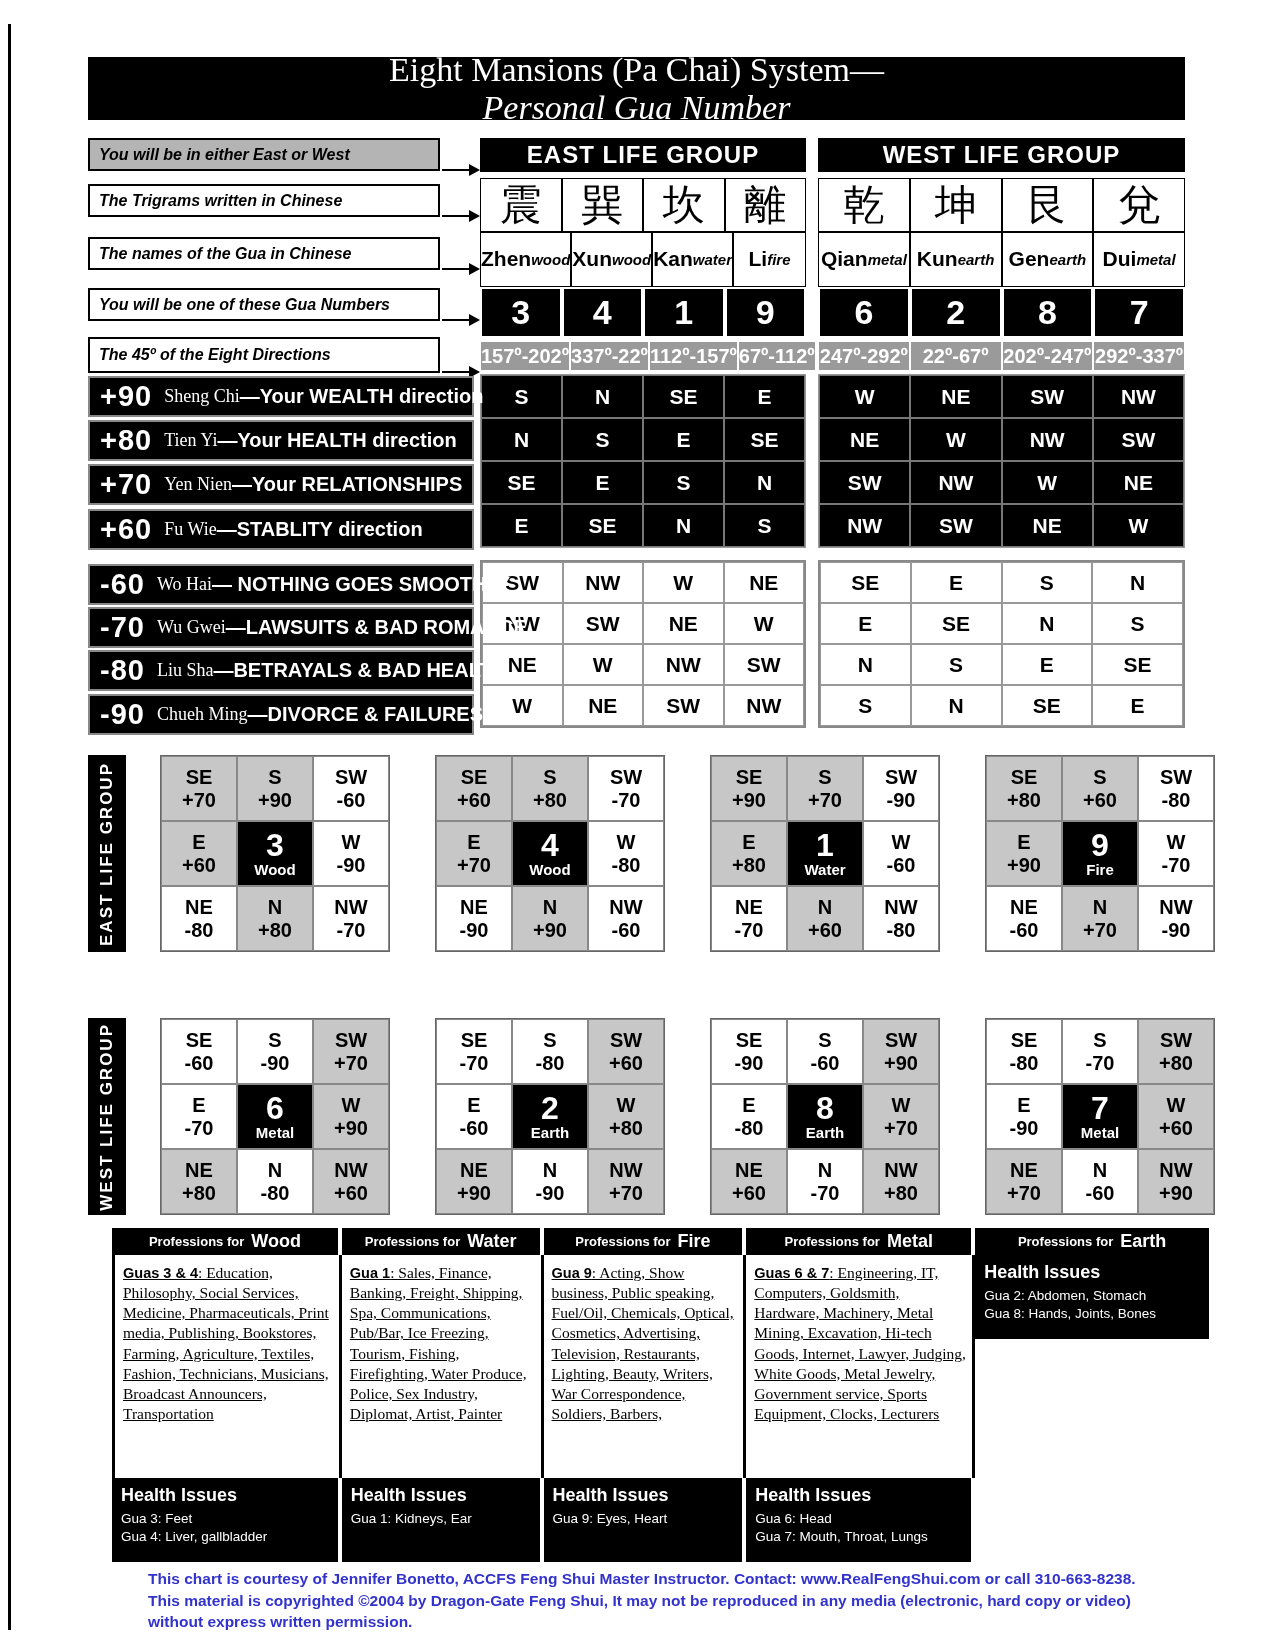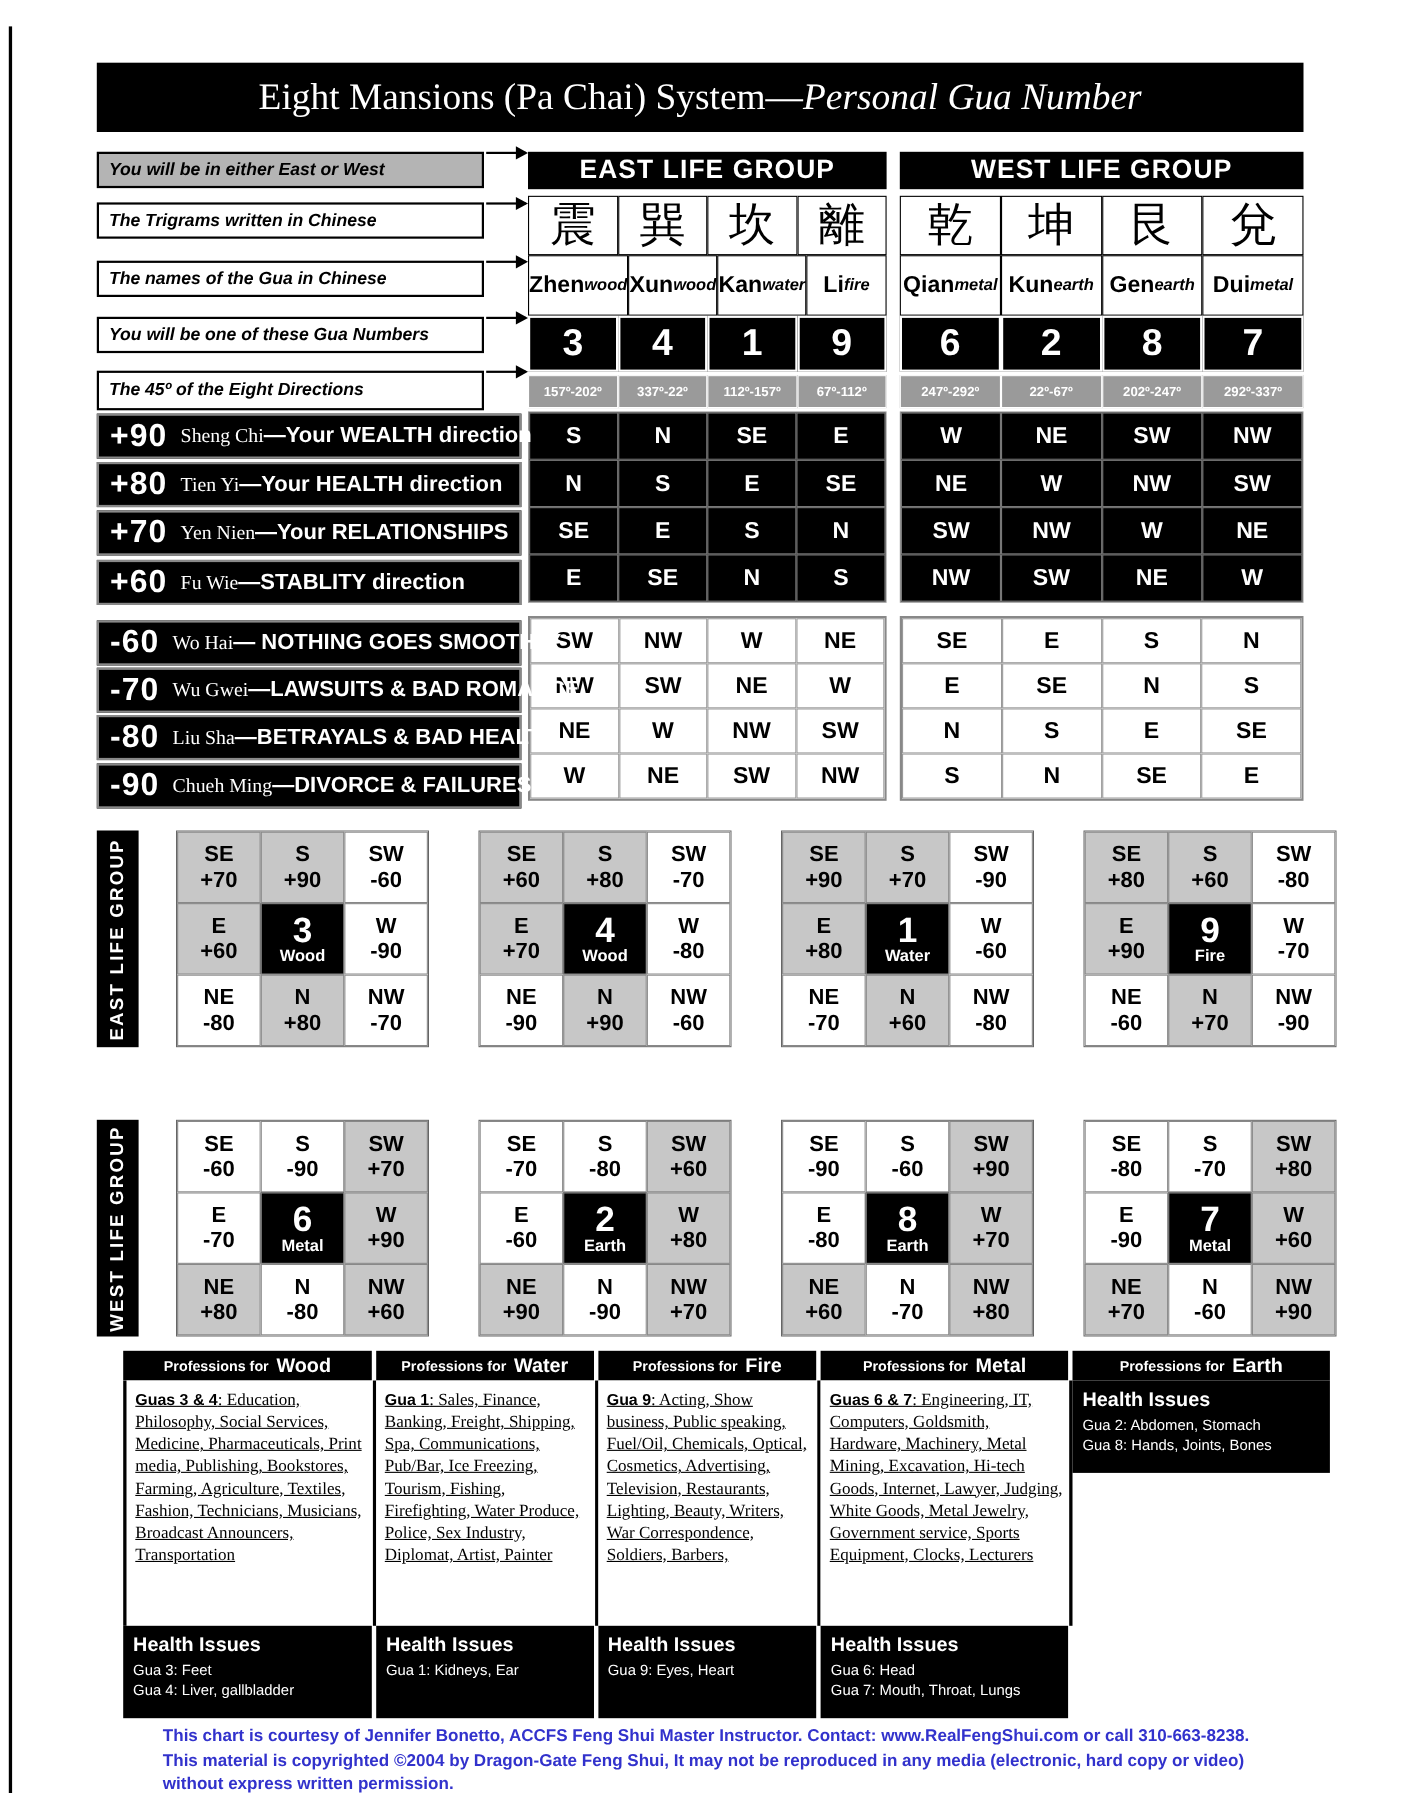--- a/index.html
+++ b/index.html
@@ -5,25 +5,25 @@
   html,body{margin:0;padding:0;background:#fff;}
   #canvas{position:relative;width:1275px;height:1650px;background:#fff;overflow:hidden;
           font-family:"Liberation Sans",sans-serif;color:#000;}
   .abs{position:absolute;}
 
   #left-rule{left:8px;top:24px;width:3px;height:1606px;background:#000;}
 
   
   #title-bar{left:88px;top:57px;width:1097px;height:63px;background:#000;color:#fff;
              display:flex;align-items:center;justify-content:center;
-             font-family:"Liberation Serif",serif;font-size:34px;}
+             font-family:"Liberation Serif",serif;font-size:34px;flex-direction:column;}
   #title-bar .t-italic{font-style:italic;}
 
   
-  .ann{left:88px;width:390px;height:33px;display:flex;align-items:flex-start;}
+  .ann{left:88px;width:390px;height:33px;display:flex;align-items:flex-end;}
   .ann .box{border:2px solid #000;height:100%;box-sizing:border-box;display:flex;align-items:center;
             padding-left:9px;font-weight:bold;font-style:italic;font-size:16px;background:#fff;flex:0 0 352px;}
   .ann.gray .box{background:#b4b4b4;}
   .ann .arrow{flex:1;height:2px;background:#000;position:relative;margin-left:2px;}
   .ann .arrow::after{content:"";position:absolute;right:-2px;top:-5px;
             border-left:11px solid #000;border-top:6px solid transparent;border-bottom:6px solid transparent;}
   .a1{top:138px}.a2{top:184px}.a3{top:237px}.a4{top:288px}.a5{top:337px;height:36px}
 
   
   #east-group{left:480px;top:138px;width:326px;}
@@ -36,21 +36,21 @@
             font-family:"Liberation Serif",serif;font-size:42px;line-height:1;}
   .r-names{height:55px;}
   .name-cell{border:1px solid #000;background:#fff;display:flex;flex-direction:row;
              align-items:center;justify-content:center;line-height:1.15;}
   .name-cell b{font-size:21px;}
   .name-cell i{font-size:15px;font-weight:bold;}
   .r-nums{height:51px;}
   .num-cell{background:#000;color:#fff;font-weight:bold;font-size:34px;
             display:flex;align-items:center;justify-content:center;border:2px solid #fff;}
   .r-degs{height:30px;margin-top:3px;}
-  .deg-cell{background:#9a9a9a;color:#fff;font-weight:bold;font-size:12px;
+  .deg-cell{background:#9a9a9a;color:#fff;font-weight:bold;font-size:20px;
             display:flex;align-items:center;justify-content:center;border:1px solid #fff;}
   .pos-wrap{margin-top:3px;border:1px solid #999;}
   .r-pos{height:43px;}
   .pos-cell{background:#000;color:#fff;font-weight:bold;font-size:21px;
             display:flex;align-items:center;justify-content:center;border:1px solid #777;}
   .neg-wrap{margin-top:12px;border:2px solid #888;}
   .r-neg{height:41px;}
   .neg-cell{background:#fff;color:#000;font-weight:bold;font-size:21px;
             display:flex;align-items:center;justify-content:center;border:1px solid #999;}
 

